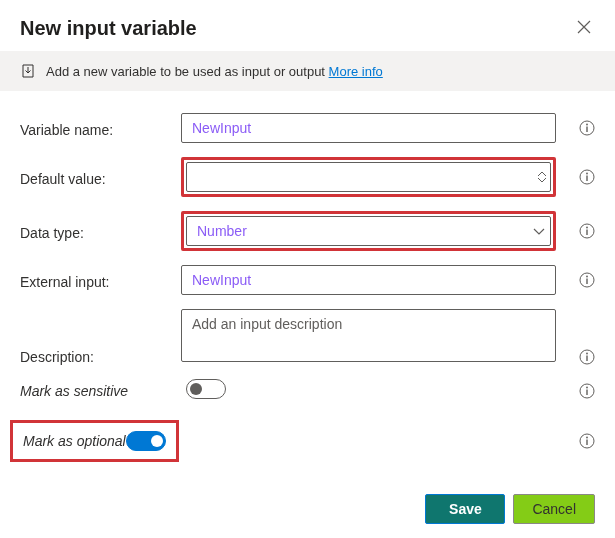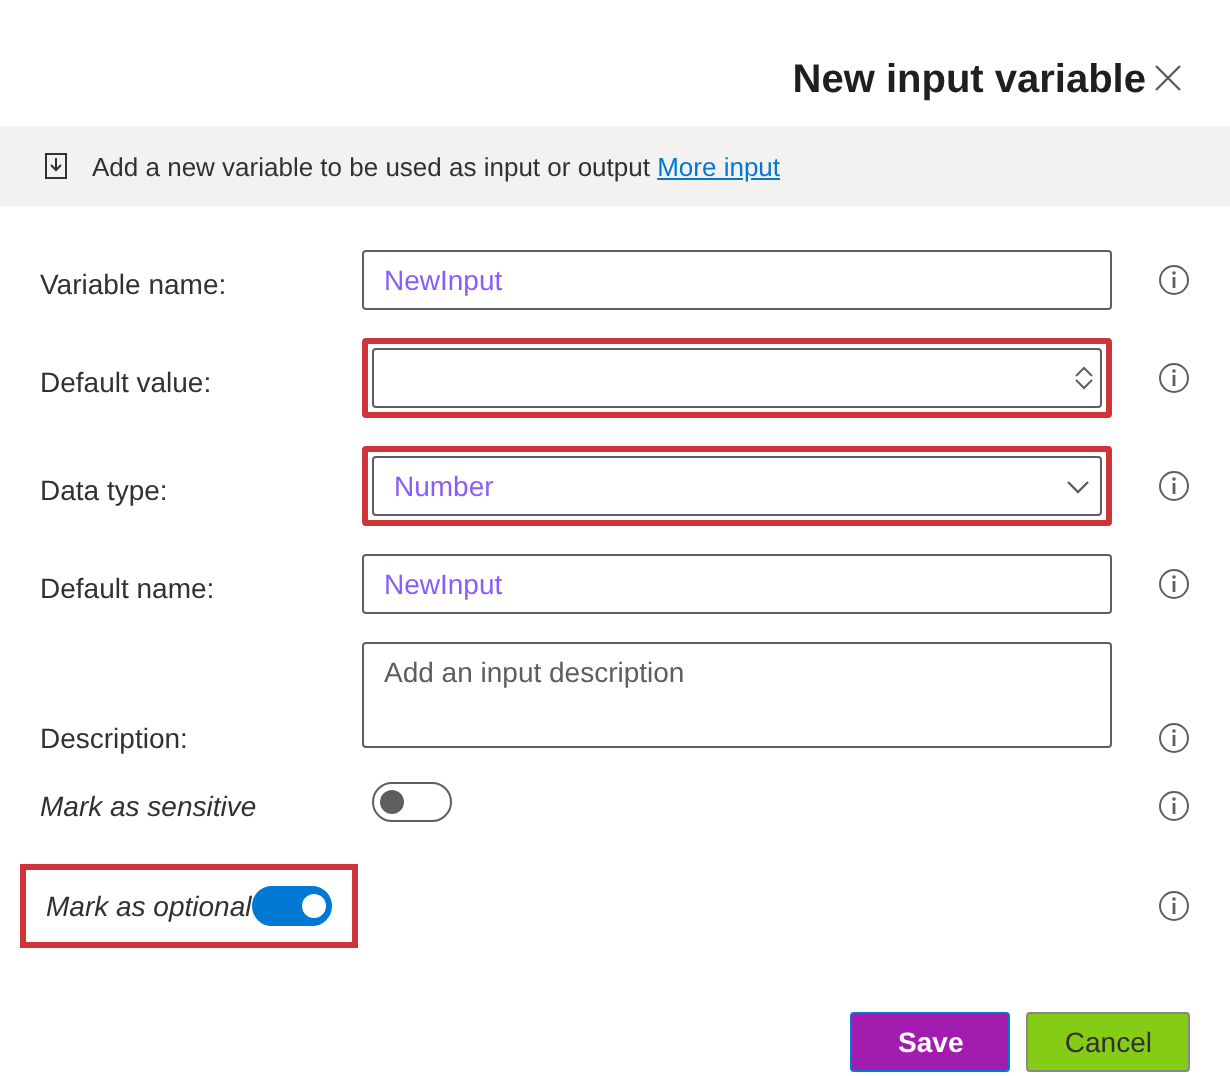--- a/index.html
+++ b/index.html
@@ -7,22 +7,22 @@
       font-family: "Segoe UI", -apple-system, sans-serif;
       font-size: 14px;
       color: #323130;
       background: #fff;
       width: 615px;
       height: 538px;
       position: relative;
     }
     .dialog { width: 100%; height: 100%; display: flex; flex-direction: column; }
     .header {
-      display: flex; justify-content: flex-end; align-items: center;
-      padding: 28px 20px 10px 20px;
+      display: flex; justify-content: space-between; align-items: center;
+      padding: 16px 20px 10px 20px;
     }
     .header h1 { font-size: 20px; font-weight: 600; color: #201f1e; }
     .close-btn { background: none; border: none; cursor: pointer; padding: 4px; color: #605e5c; }
     .close-btn svg { width: 14px; height: 14px; }
     .info-banner {
       background: #f3f2f1; display: flex; align-items: center; gap: 10px;
       padding: 12px 20px; font-size: 13px; color: #323130; margin-bottom: 22px;
     }
     .info-banner .dl-icon { width: 16px; height: 16px; display: inline-flex; }
     .info-banner a { color: #0078d4; text-decoration: underline; cursor: pointer; }
@@ -72,21 +72,21 @@
       border: 3px solid #d13438; padding: 8px 10px; display: flex; align-items: center; 
       margin-left: -10px;
     }
     .footer {
       display: flex; justify-content: flex-end; gap: 8px; padding: 14px 20px 18px;
     }
     .btn {
       min-width: 80px; padding: 6px 18px; font-size: 14px; font-family: inherit;
       border-radius: 2px; cursor: pointer;
     }
-    .btn-primary { background: #a21caf; color: #fff; border: 1px solid #0078d4; font-weight: 600; }
+    .btn-primary { background: #0f766e; color: #fff; border: 1px solid #0078d4; font-weight: 600; }
     .btn-secondary { background: #84cc16; color: #323130; border: 1px solid #8a8886; }
   </style>
 </head>
 <body>
 
 <div class="dialog">
 
   <div class="header">
     <h1>New input variable</h1>
     <button class="close-btn">
@@ -99,21 +99,21 @@
   </div>
 
   <div class="info-banner">
     <span class="dl-icon">
       <svg viewBox="0 0 16 16">
           <path d="M3 2 h10 v12 h-10 z M8 4 v6 M5.5 7.5 L8 10 L10.5 7.5" stroke="#323130" stroke-width="1" fill="none"></path>
         </svg>
     </span>
     <span>
       <span>Add a new variable to be used as input or output</span>
-      <a>More input</a>
+      <a>More info</a>
     </span>
   </div>
 
   <div class="form">
 
     <div class="row">
       <div class="label">Variable name:</div>
       <div class="field">
         <input type="text" class="text-input" value="NewInput" style="">
       </div>
@@ -163,21 +163,21 @@
       <span class="info-icon">
         <svg viewBox="0 0 16 16">
             <circle cx="8" cy="8" r="7" stroke="currentColor" stroke-width="1" fill="none"></circle>
             <circle cx="8" cy="4.5" r="0.9" fill="currentColor"></circle>
             <rect x="7.3" y="6.5" width="1.4" height="5.5" fill="currentColor"></rect>
           </svg>
       </span>
     </div>
 
     <div class="row">
-      <div class="label">Default name:</div>
+      <div class="label">External input:</div>
       <div class="field">
         <input type="text" class="text-input" value="NewInput" style="">
       </div>
       <span class="info-icon">
         <svg viewBox="0 0 16 16">
             <circle cx="8" cy="8" r="7" stroke="currentColor" stroke-width="1" fill="none"></circle>
             <circle cx="8" cy="4.5" r="0.9" fill="currentColor"></circle>
             <rect x="7.3" y="6.5" width="1.4" height="5.5" fill="currentColor"></rect>
           </svg>
       </span>

